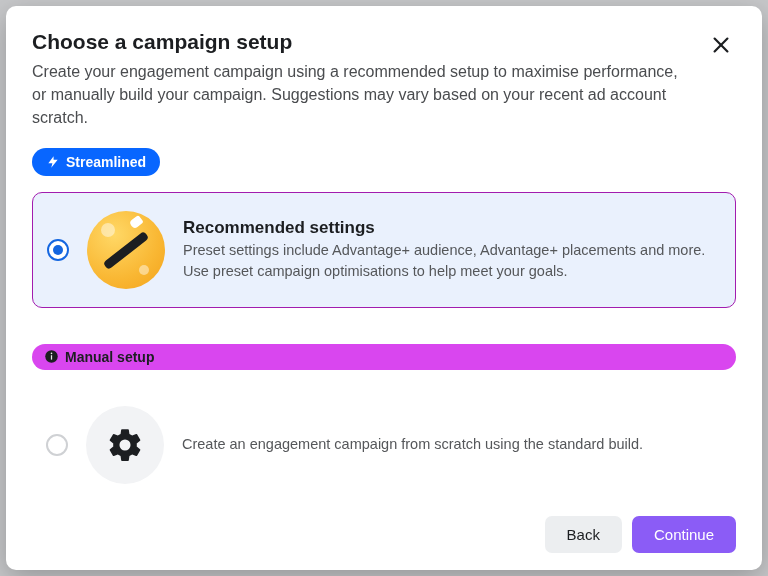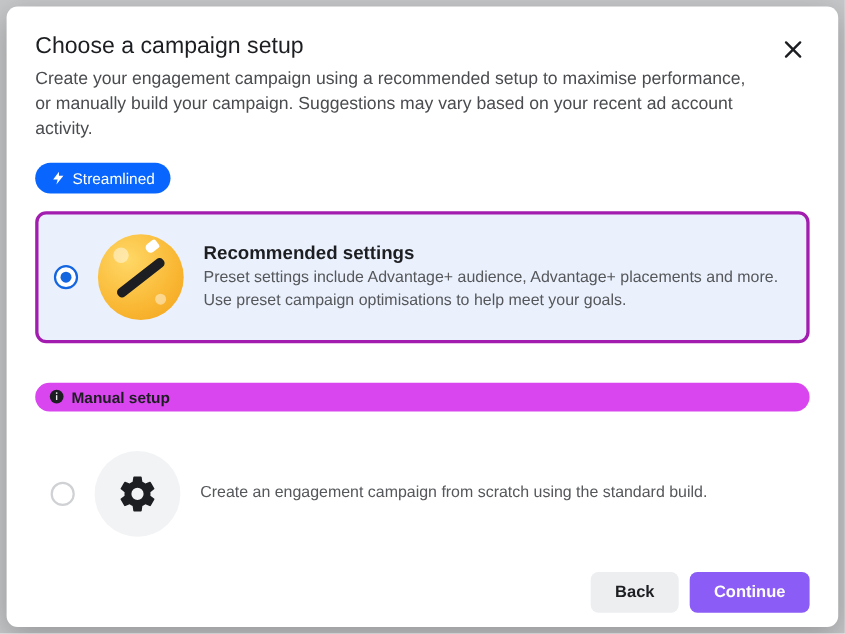--- a/index.html
+++ b/index.html
@@ -24,21 +24,21 @@
       display: flex;
       flex-direction: column;
     }
     .header-row {
       display: flex;
       justify-content: space-between;
       align-items: flex-start;
     }
     .title {
       font-size: 21px;
-      font-weight: 400;
+      font-weight: 700;
       color: #1c1e21;
       margin-bottom: 6px;
     }
     .subtitle {
       font-size: 16px;
       color: #4a4c4f;
       line-height: 1.45;
       margin-bottom: 18px;
       max-width: 660px;
     }
@@ -54,37 +54,37 @@
       display: flex;
       gap: 10px;
       margin-bottom: 16px;
     }
     .pill {
       display: inline-flex;
       align-items: center;
       gap: 6px;
       background: #0866ff;
       color: #fff;
-      font-weight: 400;
+      font-weight: 700;
       font-size: 14px;
       padding: 6px 14px;
       border-radius: 18px;
     }
     .pill svg { display: block; }
 
     .option-card {
       display: flex;
       align-items: center;
       gap: 18px;
       padding: 18px 18px 18px 14px;
       border-radius: 10px;
     }
     .option-card.selected {
       background: #eaf1fd;
-      border: 3px solid #a21caf;
+      border: 1px solid #a21caf;
     }
     .radio {
       width: 22px;
       height: 22px;
       border-radius: 50%;
       background: #fff;
       border: 2px solid #cfd1d4;
       display: flex;
       align-items: center;
       justify-content: center;
@@ -186,42 +186,42 @@
       margin-top: auto;
       display: flex;
       justify-content: flex-end;
       gap: 10px;
       padding-top: 14px;
     }
     .btn {
       border: none;
       border-radius: 7px;
       font-size: 15px;
-      font-weight: 700;
+      font-weight: 400;
       padding: 10px 22px;
       cursor: pointer;
     }
     .btn-secondary {
       background: #eceef0;
       color: #1c1e21;
     }
     .btn-primary {
       background: #8b5cf6;
       color: #fff;
     }
   </style>
 </head>
 <body>
 
 <div class="modal">
 
   <div class="header-row">
     <div>
       <h1 class="title">Choose a campaign setup</h1>
-      <p class="subtitle">Create your engagement campaign using a recommended setup to maximise performance, or manually build your campaign. Suggestions may vary based on your recent ad account activity.</p>
+      <p class="subtitle">Create your engagement campaign using a recommended setup to maximise performance, or manually build your campaign. Suggestions may vary based on your recent ad account scratch.</p>
     </div>
     <button class="close-btn">
       <svg width="22" height="22" viewBox="0 0 24 24" fill="none" stroke="#1c1e21" stroke-width="2.4" stroke-linecap="round">
         <line x1="5" y1="5" x2="19" y2="19"></line>
           <line x1="19" y1="5" x2="5" y2="19"></line>
       </svg>
     </button>
   </div>
 
   <div class="pills">

